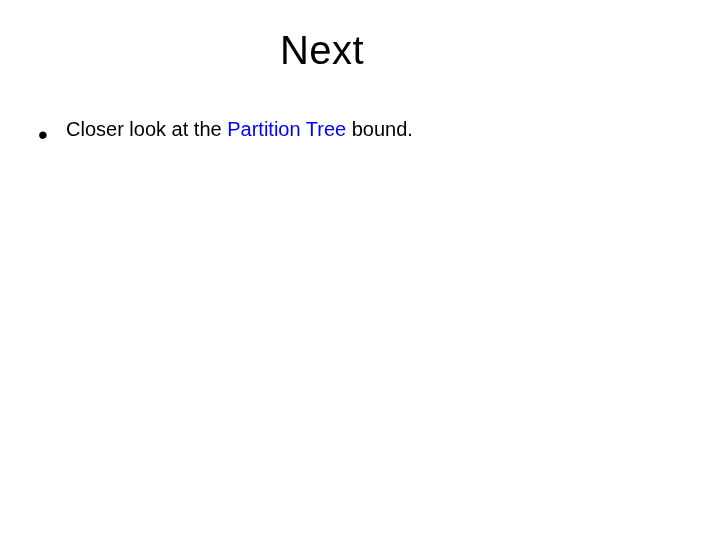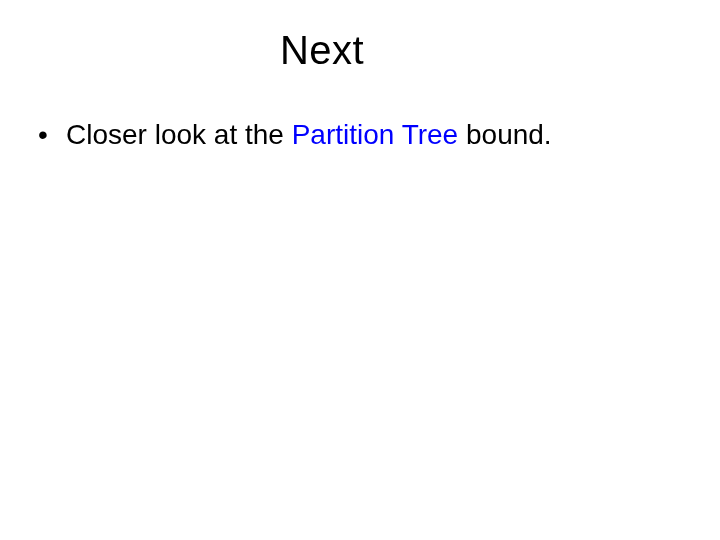--- a/index.html
+++ b/index.html
@@ -26,21 +26,21 @@
   }
   .body {
     padding: 44px 30px 0 30px;
   }
   ul {
     list-style: none;
     margin: 0;
     padding: 0;
   }
   li {
-    font-size: 28px;
+    font-size: 20px;
     line-height: 1.25;
     margin-bottom: 40px;
     position: relative;
     padding-left: 36px;
   }
   li::before {
     content: "•";
     position: absolute;
     left: 8px;
     top: 0;

